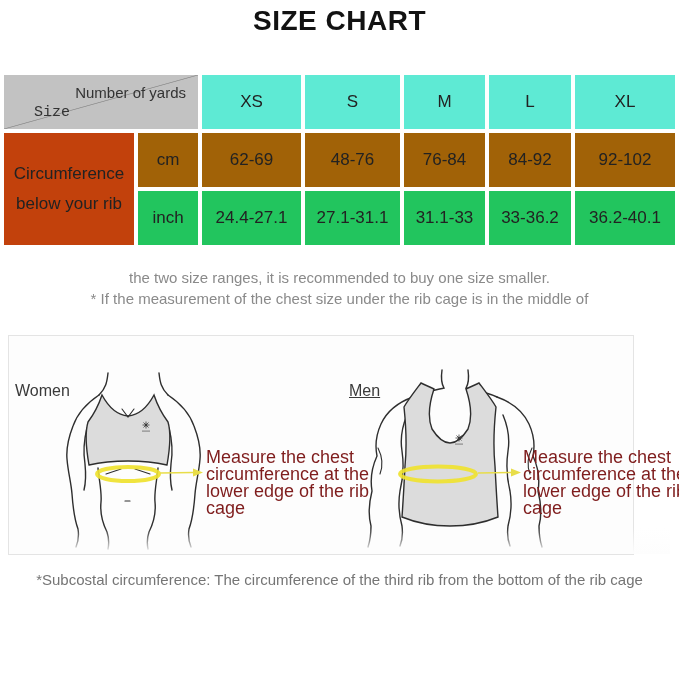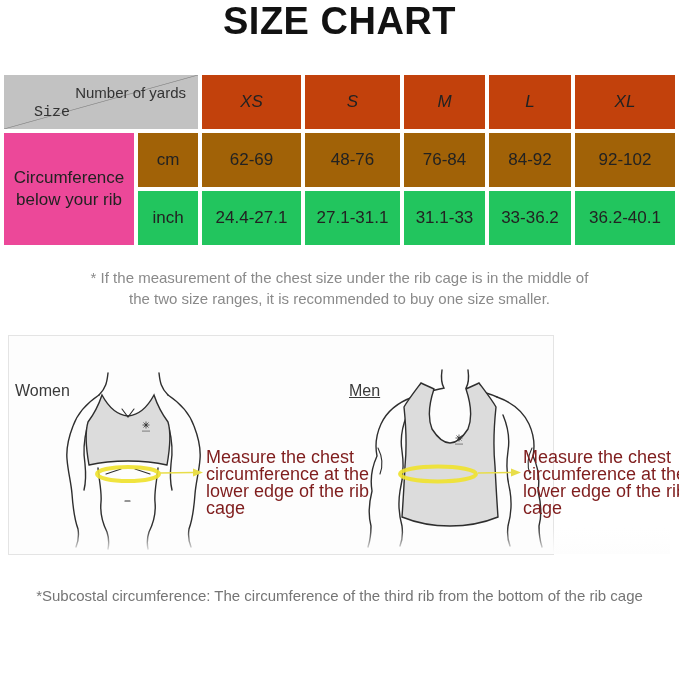--- a/index.html
+++ b/index.html
@@ -3,21 +3,21 @@
 <meta charset="utf-8">
 <style>
   * { box-sizing: border-box; margin: 0; padding: 0; }
   html, body { width: 679px; height: 674px; background: #ffffff; overflow: hidden; }
   body { font-family: "Liberation Sans", sans-serif; color: #222; }
 
   .page { width: 679px; height: 674px; padding-top: 3px; position: relative; }
 
   h1.title {
     text-align: center;
-    font-size: 38px;
+    font-size: 28px;
     font-weight: 700;
     letter-spacing: 0.5px;
     color: #121212;
     line-height: 36px;
   }
 
   
   table.size-table {
     margin-top: 32px;
     width: 679px;
@@ -26,43 +26,43 @@
     border-spacing: 4px;
   }
   table.size-table td {
     height: 54px;
     text-align: center;
     vertical-align: middle;
     font-size: 17px;
     color: #222;
     margin-left: 6px;
   }
-  td.hdr { background: #c2410c; font-size: 17px; color: #2a2a2a; font-style: italic; }
+  td.hdr { background: #5eead4; font-size: 17px; color: #2a2a2a; }
   td.corner {
     background:
       linear-gradient(to bottom right,
         rgba(0,0,0,0) calc(50% - 0.8px),
         #9a9a9a calc(50% - 0.2px),
         #9a9a9a calc(50% + 0.2px),
         rgba(0,0,0,0) calc(50% + 0.8px)),
       #c2c2c2;
     position: relative;
   }
   td.corner .corner-top {
     position: absolute; top: 9px; right: 12px;
     font-size: 15px; color: #333;
   }
   td.corner .corner-bottom {
     position: absolute; bottom: 8px; left: 30px;
     font-size: 15px; color: #333; font-family: Liberation Mono, monospace;
   }
   td.rowlabel {
-    background: #ec4899;
+    background: #c2410c;
     font-size: 15px; color: #333;
-    line-height: 22px;
+    line-height: 30px;
     padding: 12px 6px;
   }
   tr.row-cm td.cell { background: #a16207; }
   tr.row-inch td.cell { background: #22c55e; }
 
   
   .table-note {
     margin-top: 18px;
     text-align: center;
     font-size: 15px;
@@ -75,21 +75,21 @@
     font-size: 20px;
     font-weight: 500;
     letter-spacing: 1px;
     color: #333;
   }
 
   
   .measure-panel {
     position: relative;
     margin: 26px 8px 0 8px;
-    width: 546px;
+    width: 626px;
     height: 220px;
     border: 1px solid #e4e4e4;
     background: #fdfdfd;
   }
   .measure-panel svg.figures { position: absolute; left: 0; top: 0; }
   .fig-label {
     position: absolute;
     font-size: 16px;
     color: #3a3a3a;
   }
@@ -100,21 +100,21 @@
     top: 113px;
     width: 170px;
     font-size: 18px;
     line-height: 17px;
     color: #7f1d1d;
   }
   .fig-annotation.women { left: 197px; }
   .fig-annotation.men { left: 514px; }
 
   .bottom-note {
-    margin-top: 32px;
+    margin-top: 16px;
     text-align: center;
     font-size: 15px;
     color: #757575;
   }
 </style>
 </head>
 <body>
 
 <div class="page">
 
@@ -156,22 +156,22 @@
         <td class="cell">24.4-27.1</td>
         <td class="cell">27.1-31.1</td>
         <td class="cell">31.1-33</td>
         <td class="cell">33-36.2</td>
         <td class="cell">36.2-40.1</td>
       </tr>
     </tbody>
   </table>
 
   <div class="table-note">
+    <div>the two size ranges, it is recommended to buy one size smaller.</div>
     <div>* If the measurement of the chest size under the rib cage is in the middle of</div>
-    <div>the two size ranges, it is recommended to buy one size smaller.</div>
   </div>
 
 
   <div class="measure-panel">
 
     <svg class="figures" width="661" height="218" viewBox="0 0 661 218">
       <defs>
         <linearGradient id="fadeBottom" x1="0" y1="0" x2="0" y2="1">
           <stop offset="0" stop-color="#fdfdfd" stop-opacity="0"></stop>
           <stop offset="1" stop-color="#fdfdfd" stop-opacity="1"></stop>

